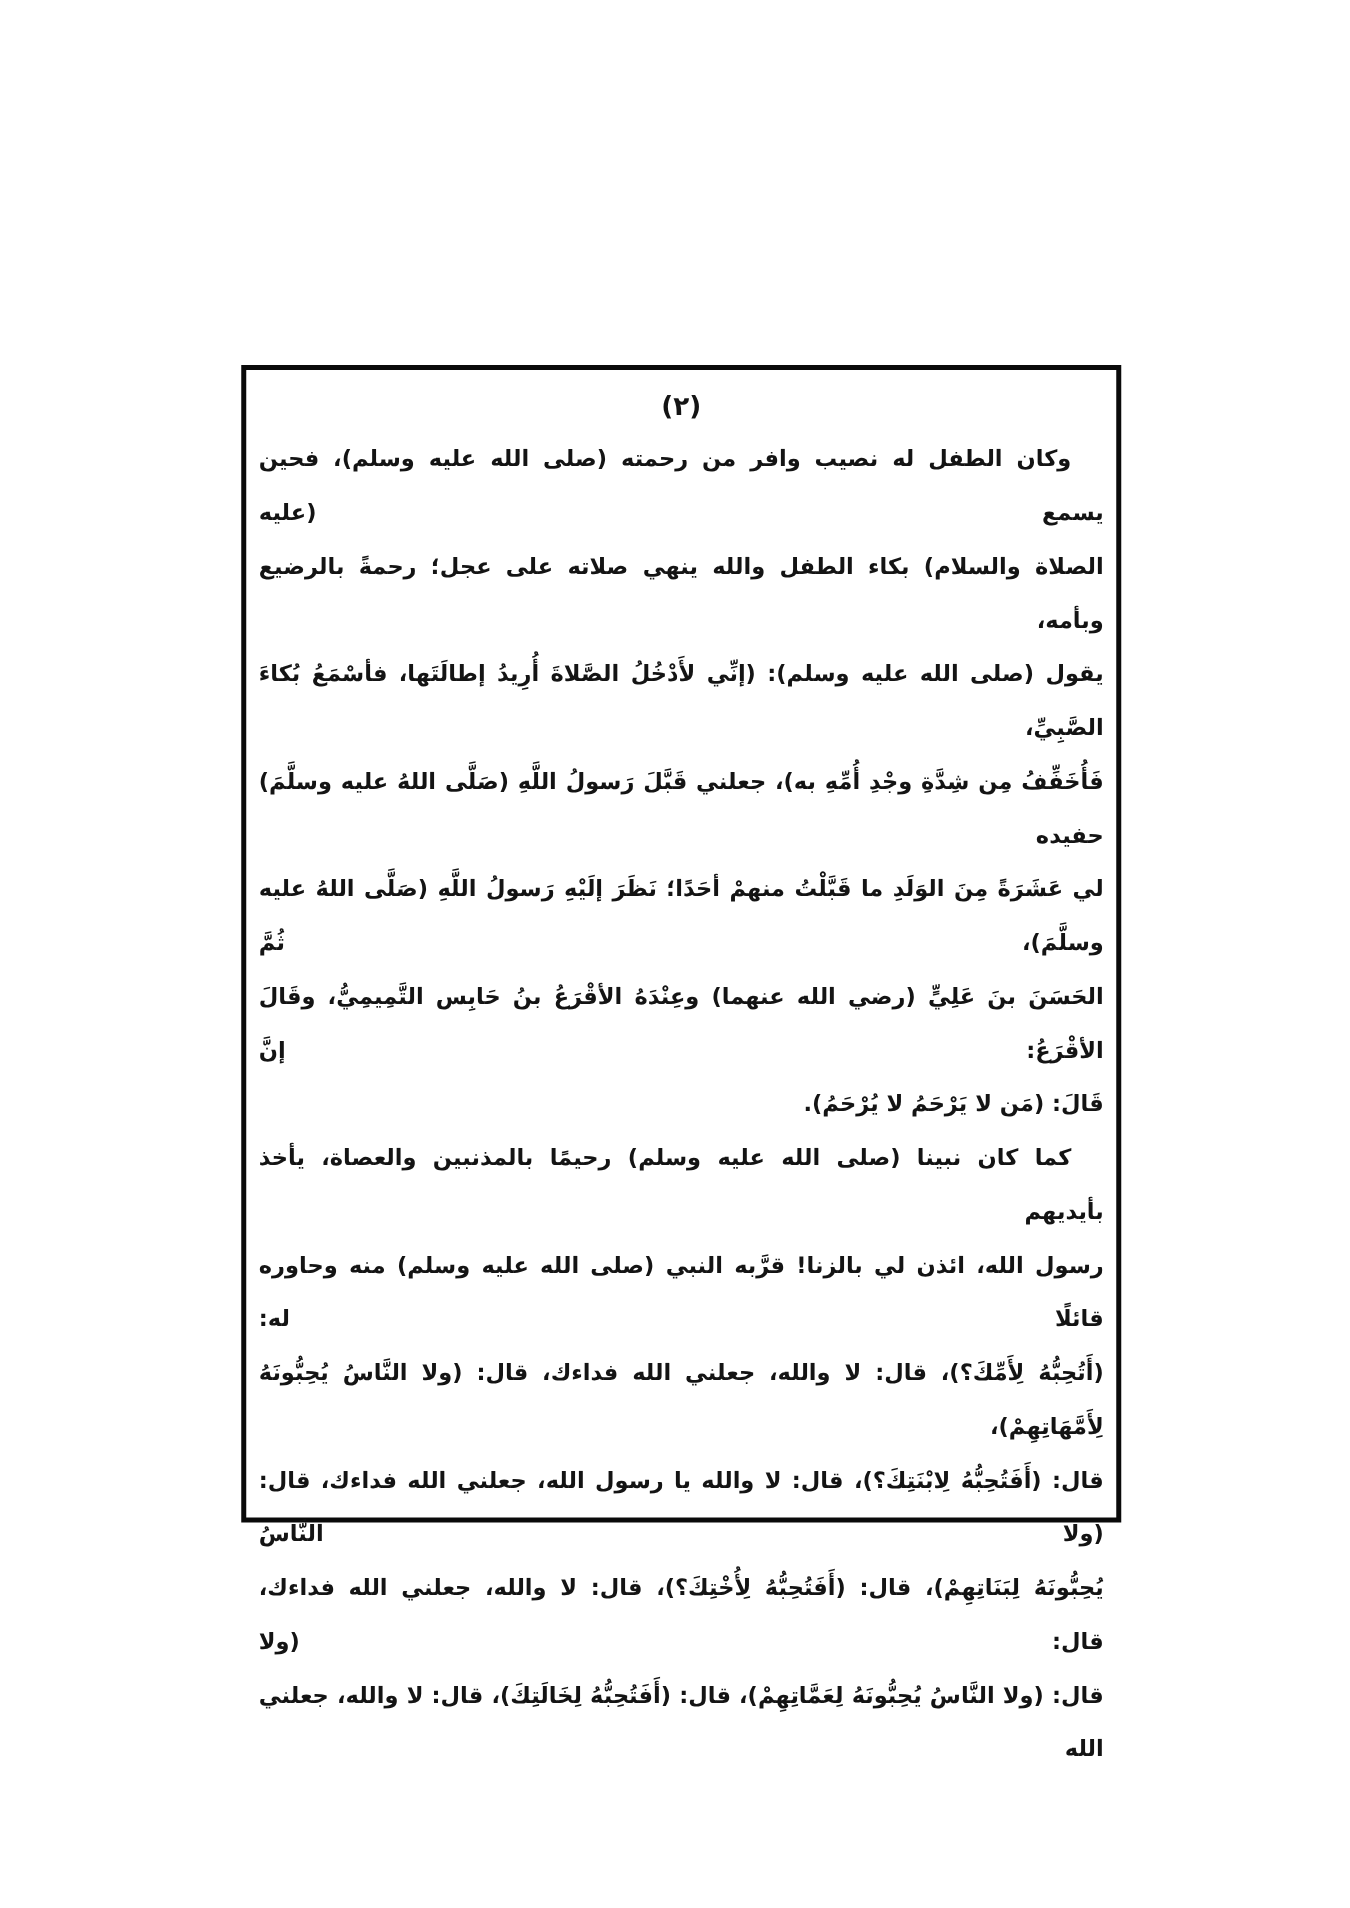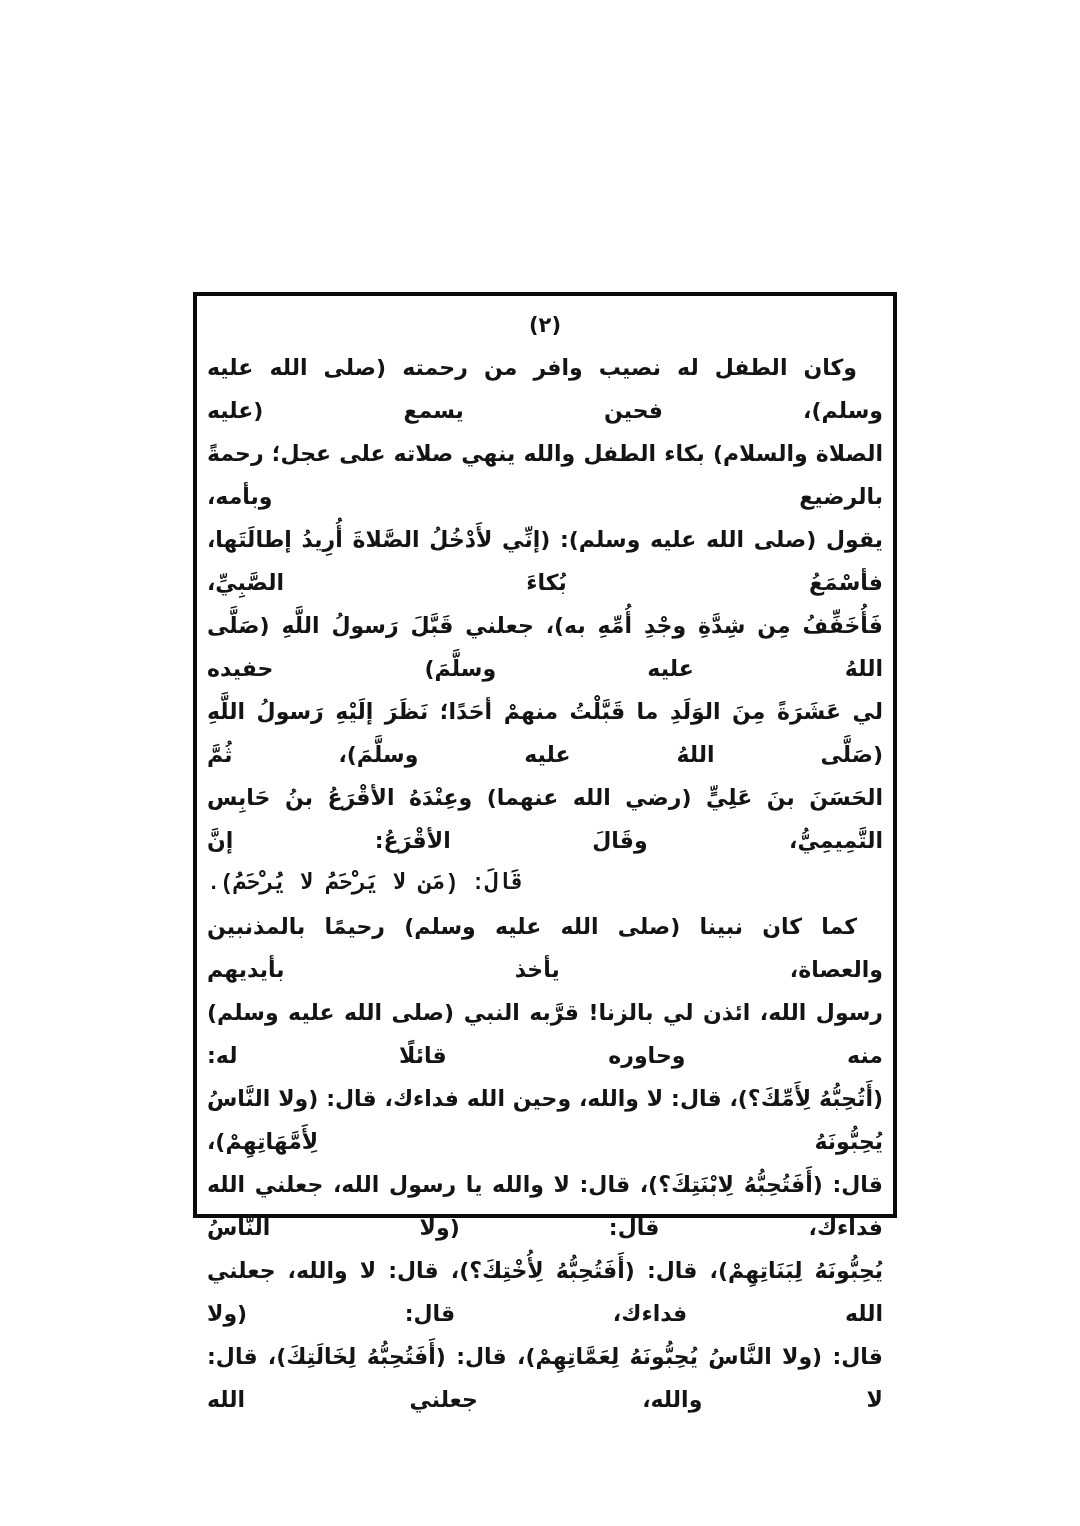--- a/index.html
+++ b/index.html
@@ -25,40 +25,39 @@
     border: 4px solid #0a0a0a;
     background: #ffffff;
     padding: 12px 10px 6px 10px;
     direction: rtl;
   }
   .line {
     direction: rtl;
     unicode-bidi: plaintext;
     color: #141414;
     font-weight: bold;
-    font-size: 22px;
+    font-size: 18px;
     line-height: 43px;
     white-space: normal;
   }
   .pagenum {
     text-align: center;
     font-size: 21px;
     line-height: 34px;
     margin-bottom: 4px;
   }
   .just {
     text-align: justify;
     text-align-last: justify;
   }
   .ind {
     text-indent: 26px;
   }
   .start {
-    text-align: left;
-    font-family: Liberation Mono, monospace;
+    text-align: right;
   }
   section { margin: 0; padding: 0; }
 </style>
 </head>
 <body>
 
 <div class="canvas">
   <div class="frame">
 
     <div class="line pagenum">(٢)</div>
@@ -69,21 +68,21 @@
       <div class="line just">يقول (صلى الله عليه وسلم): (إنِّي لأَدْخُلُ الصَّلاةَ أُرِيدُ إطالَتَها، فأسْمَعُ بُكاءَ الصَّبِيِّ،</div>
       <div class="line just">فَأُخَفِّفُ مِن شِدَّةِ وجْدِ أُمِّهِ به)، جعلني قَبَّلَ رَسولُ اللَّهِ (صَلَّى اللهُ عليه وسلَّمَ) حفيده</div>
       <div class="line just">لي عَشَرَةً مِنَ الوَلَدِ ما قَبَّلْتُ منهمْ أحَدًا؛ نَظَرَ إلَيْهِ رَسولُ اللَّهِ (صَلَّى اللهُ عليه وسلَّمَ)، ثُمَّ</div>
       <div class="line just">الحَسَنَ بنَ عَلِيٍّ (رضي الله عنهما) وعِنْدَهُ الأقْرَعُ بنُ حَابِس التَّمِيمِيُّ، وقَالَ الأقْرَعُ: إنَّ</div>
       <div class="line start">قَالَ: (مَن لا يَرْحَمُ لا يُرْحَمُ).</div>
     </section>
 
     <section>
       <div class="line just ind">كما كان نبينا (صلى الله عليه وسلم) رحيمًا بالمذنبين والعصاة، يأخذ بأيديهم</div>
       <div class="line just">رسول الله، ائذن لي بالزنا! قرَّبه النبي (صلى الله عليه وسلم) منه وحاوره قائلًا له:</div>
-      <div class="line just">(أَتُحِبُّهُ لِأَمِّكَ؟)، قال: لا والله، وحين الله فداءك، قال: (ولا النَّاسُ يُحِبُّونَهُ لِأَمَّهَاتِهِمْ)،</div>
+      <div class="line just">(أَتُحِبُّهُ لِأَمِّكَ؟)، قال: لا والله، جعلني الله فداءك، قال: (ولا النَّاسُ يُحِبُّونَهُ لِأَمَّهَاتِهِمْ)،</div>
       <div class="line just">قال: (أَفَتُحِبُّهُ لِابْنَتِكَ؟)، قال: لا والله يا رسول الله، جعلني الله فداءك، قال: (ولا النَّاسُ</div>
       <div class="line just">يُحِبُّونَهُ لِبَنَاتِهِمْ)، قال: (أَفَتُحِبُّهُ لِأُخْتِكَ؟)، قال: لا والله، جعلني الله فداءك، قال: (ولا</div>
       <div class="line just">قال: (ولا النَّاسُ يُحِبُّونَهُ لِعَمَّاتِهِمْ)، قال: (أَفَتُحِبُّهُ لِخَالَتِكَ)، قال: لا والله، جعلني الله</div>
 
     </section>
 
   </div>
 </div>
 
 </body></html>

